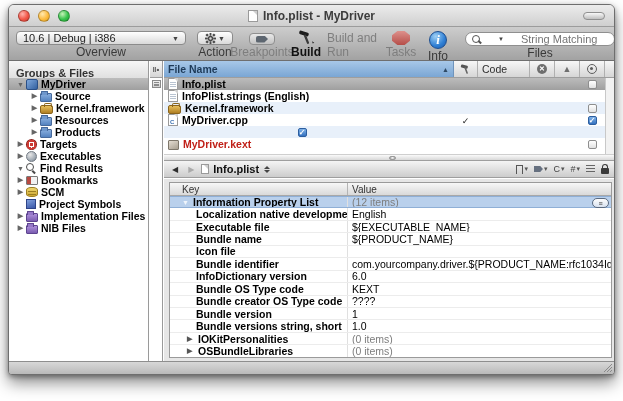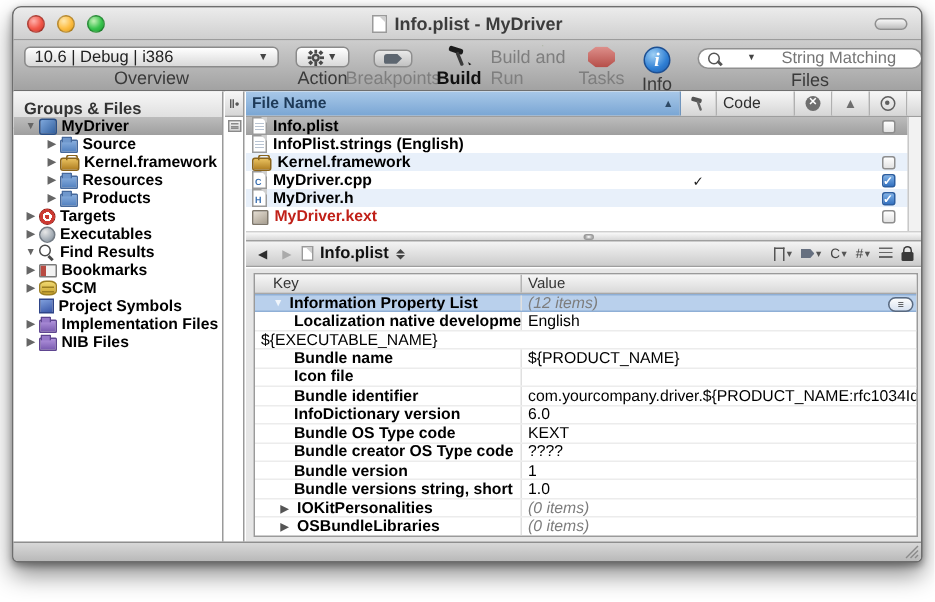--- a/index.html
+++ b/index.html
@@ -171,21 +171,21 @@
   
   .editorpane { position:absolute; left:0; top:118px; right:0; bottom:0; background:#e6e6e6; }
   .plist { position:absolute; left:5px; top:3px; width:443px; height:176px; background:#fff; border:1px solid #9a9a9a; overflow:hidden; }
   .pl-head { display:flex; height:13px; background:linear-gradient(#f7f7f7,#d9d9d9); border-bottom:1px solid #a8a8a8; font-size:10px; color:#333; }
   .pl-head .k { width:178px; padding-left:12px; border-right:1px solid #b4b4b4; display:flex; align-items:center; }
   .pl-head .v { flex:1; padding-left:4px; display:flex; align-items:center; }
   .prow { display:flex; height:12.45px; font-size:10.5px; align-items:center; border-bottom:1px solid #ececec; position:relative; }
   .prow .k { width:178px; padding-left:12px; border-right:1px solid #e0e0e0; display:flex; align-items:center; gap:2px;
     font-weight:bold; color:#000; height:100%; white-space:nowrap; overflow:hidden; }
   .prow .v { flex:1; padding-left:4px; color:#000; height:100%; display:flex; align-items:center; white-space:nowrap; overflow:hidden; }
-  .prow .v.muted, .prow .k + .v.muted { color:#7d7d7d; font-weight:normal;font-style:italic; }
+  .prow .v.muted, .prow .k + .v.muted { color:#7d7d7d; font-weight:normal; }
   .prow.child .k { padding-left:26px; }
   .prow.selected { background:#b9d0ec; border-top:1px solid #8fafd6; border-bottom:1px solid #8fafd6; }
   .prow .pdisc { font-size:7px; color:#555; width:9px; flex:none; text-align:left; }
   .prow.selected .pdisc { color:#f0f5fb; }
   .prow.child .pdisc { margin-left:-9px; }
   .rowbtn { position:absolute; right:2px; top:1px; width:17px; height:10px; border:1px solid #5a6a80; border-radius:5px;
     background:linear-gradient(#fdfdfd,#d8e2f0); font-size:7px; line-height:9px; text-align:center; color:#333; }
 
   
   .bottombar { position:absolute; left:0; bottom:0; right:0; height:13px;
@@ -452,26 +452,20 @@
             <div class="cell hammer">✓</div>
             <div class="cell code"></div>
               <div class="cell err"></div>
               <div class="cell warn"></div>
             <div class="cell tgt">
                 <span class="checkbox checked">✓</span>
               </div>
             <div class="cell scroll"></div>
           </div>
           <div class="frow">
-            <div class="cell name">
-                <span class="ic ic-doc">
-                  <span class="badge">H</span>
-                </span>
-                <span class="fname">MyDriver.h</span>
-              </div>
             <div class="cell hammer"></div>
             <div class="cell code"></div>
               <div class="cell err"></div>
               <div class="cell warn"></div>
             <div class="cell tgt">
                 <span class="checkbox checked">✓</span>
               </div>
             <div class="cell scroll"></div>
           </div>
           <div class="frow missing">
@@ -547,20 +541,23 @@
               <div class="v muted">(12 items)</div>
               <span class="rowbtn">≡</span>
             </div>
             <div class="prow child">
               <div class="k">
                   <span>Localization native development re</span>
                 </div>
               <div class="v">English</div>
             </div>
             <div class="prow child">
+              <div class="k">
+                  <span>Executable file</span>
+                </div>
               <div class="v">${EXECUTABLE_NAME}</div>
             </div>
             <div class="prow child">
               <div class="k">
                   <span>Bundle name</span>
                 </div>
               <div class="v">${PRODUCT_NAME}</div>
             </div>
             <div class="prow child">
               <div class="k">

